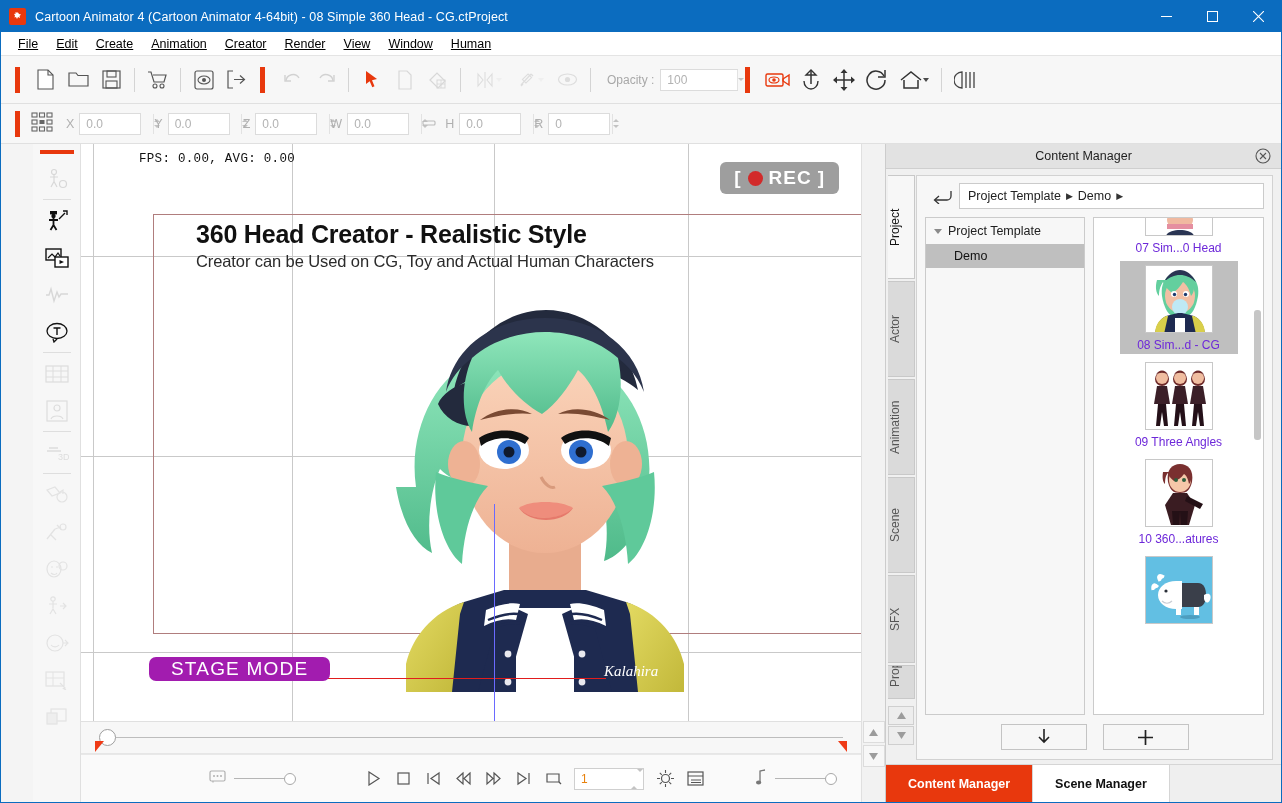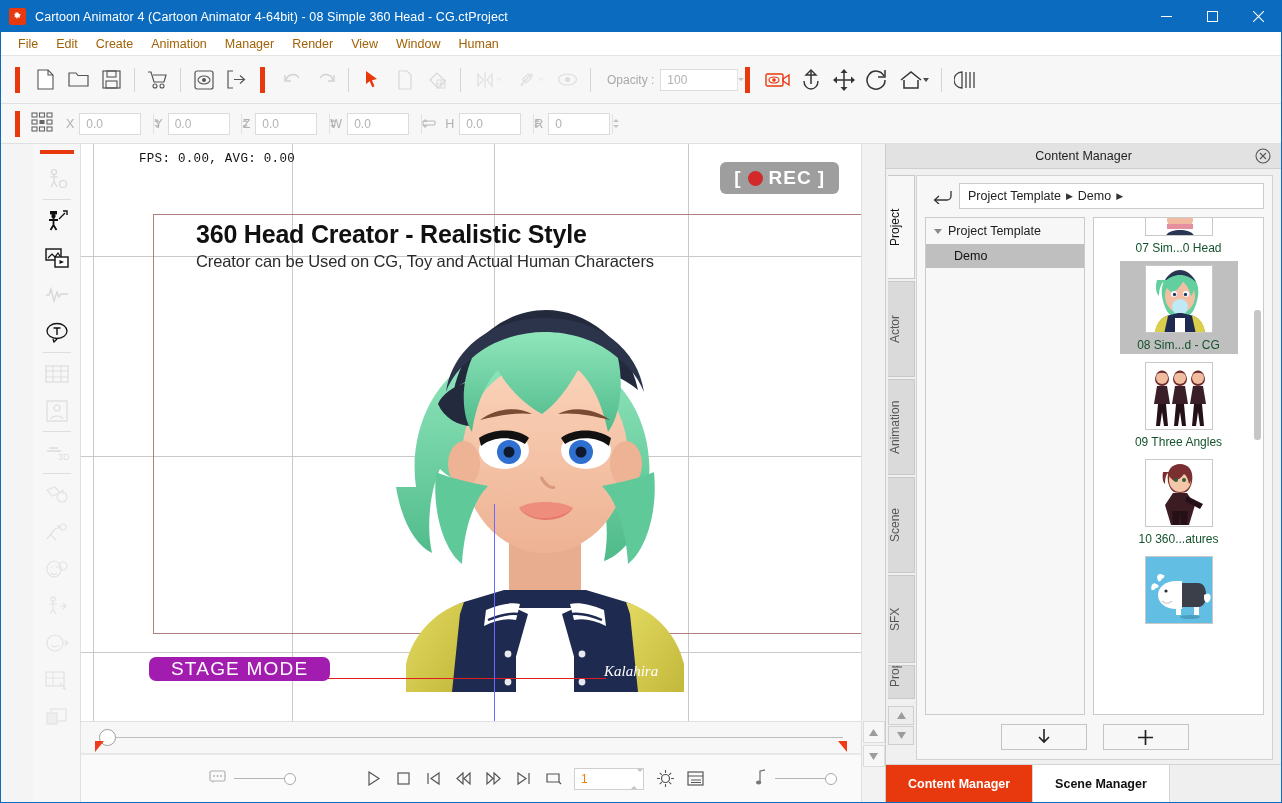--- a/index.html
+++ b/index.html
@@ -23,21 +23,21 @@
                 display:flex; align-items:center; justify-content:center; }
   .title-icon svg { display:block; }
   .title-text { font-size:12.5px; letter-spacing:0.1px; white-space:nowrap; }
   .winbtns { margin-left:auto; display:flex; height:31px; }
   .winbtn { width:46px; height:31px; display:flex; align-items:center; justify-content:center; }
   .winbtn svg { display:block; }
 
   
   .menubar { height:24px; flex:0 0 24px; background:#ffffff; display:flex;
              align-items:center; padding-left:8px; border-bottom:1px solid #e4e4e4; }
-  .menu-item { padding:3px 9px; font-size:12.5px; color:#a16207; white-space:nowrap; }
+  .menu-item { padding:3px 9px; font-size:12.5px; color:#000000; white-space:nowrap;text-decoration:underline; }
 
   
   .toolbar { background:#f7f7f7; display:flex; align-items:center;
              border-bottom:1px solid #e0e0e0; }
   .toolbar.row1 { height:48px; flex:0 0 48px; }
   .toolbar.row2 { height:40px; flex:0 0 40px; }
   .tb-accent { width:5px; height:26px; background:#e8380d; margin:0 9px 0 14px; flex:0 0 auto; }
   .tb-accent.mid { margin:0 11px 0 7px; }
   .tb-btn { width:33px; height:33px; display:flex; align-items:center; justify-content:center;
             flex:0 0 auto; border:1px solid transparent; border-radius:2px; }
@@ -163,21 +163,21 @@
   .tree-root .tw { width:0;height:0;border-left:4px solid transparent;border-right:4px solid transparent;
                    border-top:5px solid #8a8a8a; }
   .tree-child { padding:5px 8px 5px 28px; font-size:12.5px; background:#bfbfbf; color:#111; }
   .grid-pane { flex:1 1 auto; border:1px solid #cbcbcb; background:#fff; margin-left:8px;
                position:relative; overflow:hidden; }
   .grid-scroll { position:absolute; inset:0; padding:0 6px; }
   .asset { width:118px; margin:0 auto 4px auto; text-align:center; padding:4px 0 2px 0; }
   .asset.selected { background:#bfbfbf; }
   .thumb { width:68px; height:68px; margin:0 auto; border:1px solid #c8c8c8; background:#fff;
            overflow:hidden; position:relative; }
-  .asset-label { font-size:12px; color:#14532d; margin-top:5px; white-space:nowrap; }
+  .asset-label { font-size:12px; color:#6d28d9; margin-top:5px; white-space:nowrap; }
   .vscroll { position:absolute; right:2px; top:92px; width:7px; height:130px;
              background:#c6c6c6; border-radius:3px; }
   .panel-foot { flex:0 0 44px; display:flex; align-items:center; justify-content:center; gap:16px; }
   .foot-btn { width:86px; height:26px; border:1px solid #c4c4c4; background:#f7f7f7;
               display:flex; align-items:center; justify-content:center; }
   .bottom-tabs { height:38px; flex:0 0 38px; display:flex; align-items:stretch;
                  background:#efefef; border-top:1px solid #d5d5d5; }
   .btab { padding:0 22px; display:flex; align-items:center; font-size:12.5px; font-weight:bold;
           border-right:1px solid #d5d5d5; }
   .btab.active { background:#e8380d; color:#fff; }
@@ -215,21 +215,21 @@
           </svg>
       </div>
     </div>
   </div>
 
   <div class="menubar">
     <div class="menu-item">File</div>
     <div class="menu-item">Edit</div>
     <div class="menu-item">Create</div>
     <div class="menu-item">Animation</div>
-    <div class="menu-item">Manager</div>
+    <div class="menu-item">Creator</div>
     <div class="menu-item">Render</div>
     <div class="menu-item">View</div>
     <div class="menu-item">Window</div>
     <div class="menu-item">Human</div>
   </div>
 
   <div class="toolbar row1">
     <div class="tb-accent"></div>
 
     <div class="tb-btn">

